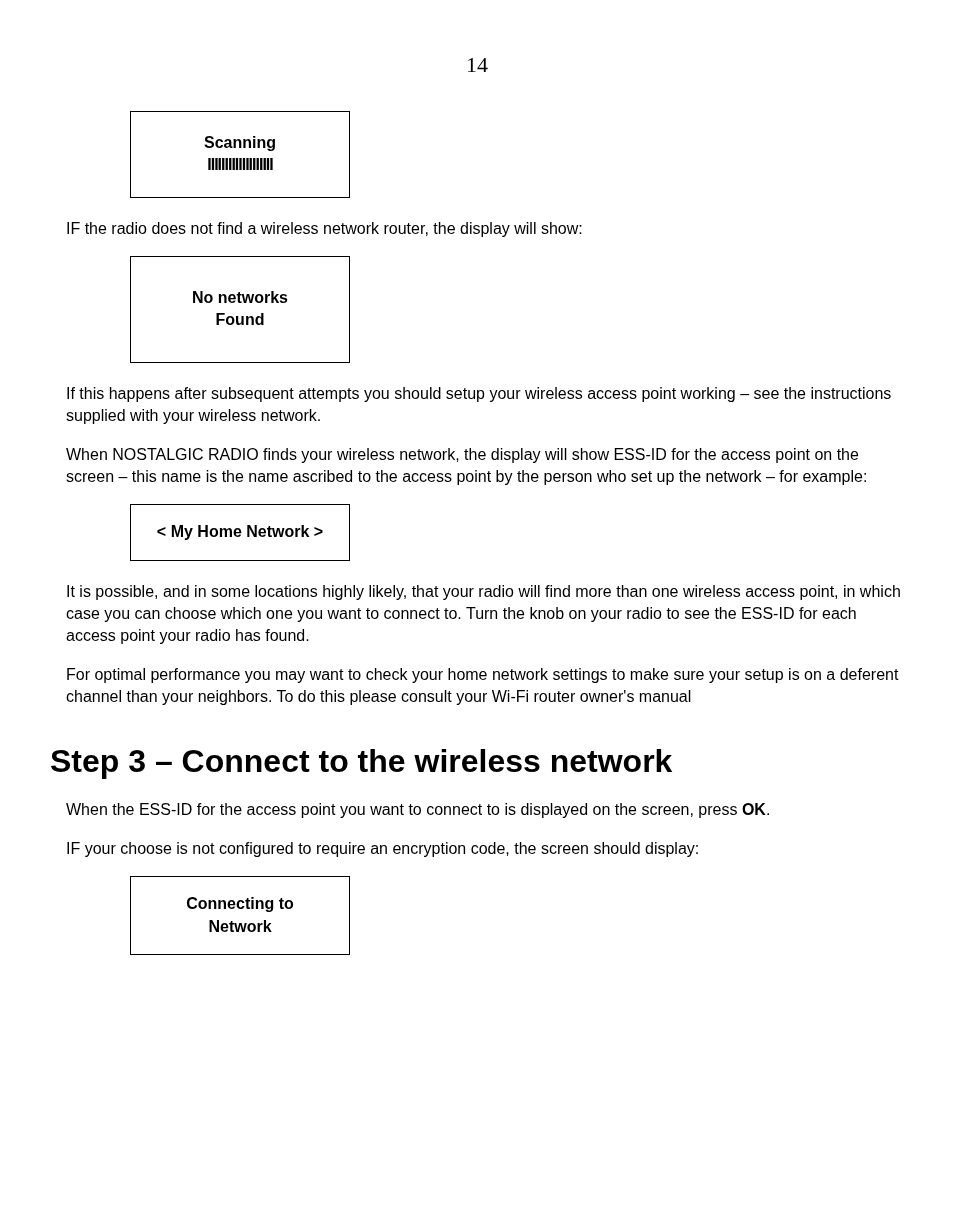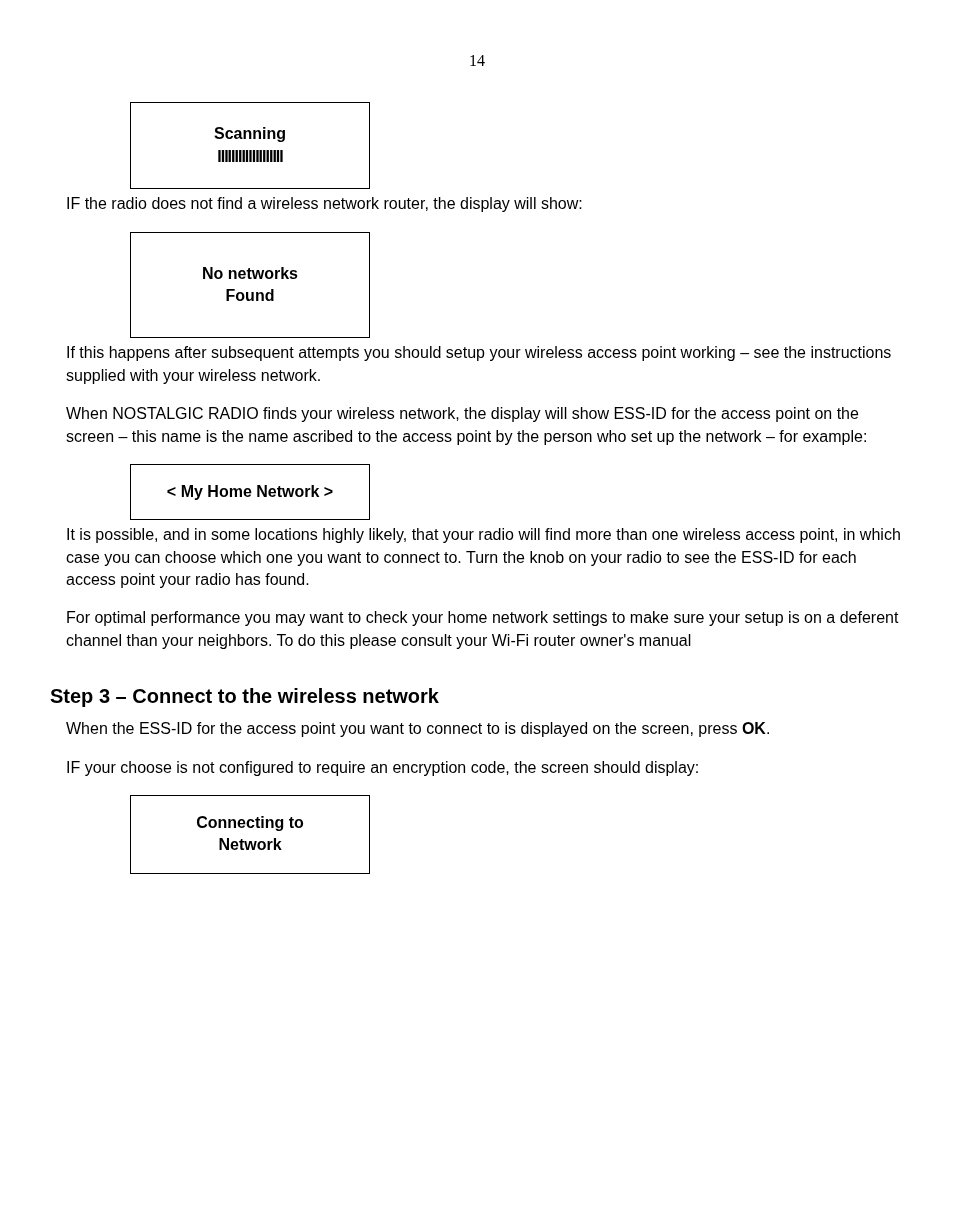--- a/index.html
+++ b/index.html
@@ -7,43 +7,43 @@
     padding: 50px 50px 50px 50px;
     font-family: Arial, Helvetica, sans-serif;
     font-size: 16px;
     color: #000;
     line-height: 1.4;
     width: 854px;
   }
   .page-number {
     text-align: center;
     font-family: "Times New Roman", serif;
-    font-size: 16px;
+    font-size: 22px;
     margin-bottom: 30px;
   }
   .screen-box {
     border: 1.5px solid #000;
     text-align: center;
     font-weight: bold;
     padding: 20px 10px;
     margin-left: 80px;
-    margin-bottom: 4px;
-    width: 240px;
+    margin-bottom: 20px;
+    width: 220px;
     box-sizing: border-box;
   }
   .screen-box.narrow {
     padding: 16px 10px;
   }
   p {
     margin: 0 0 16px 16px;
   }
   h2 {
-    font-size: 20px;
+    font-size: 32px;
     font-weight: bold;
-    margin: 30px 0 8px 0;
+    margin: 30px 0 16px 0;
   }
   .bars {
     letter-spacing: -1px;
     font-weight: bold;
   }
 </style>
 </head>
 <body>
 
 <div class="page-number">14</div>

